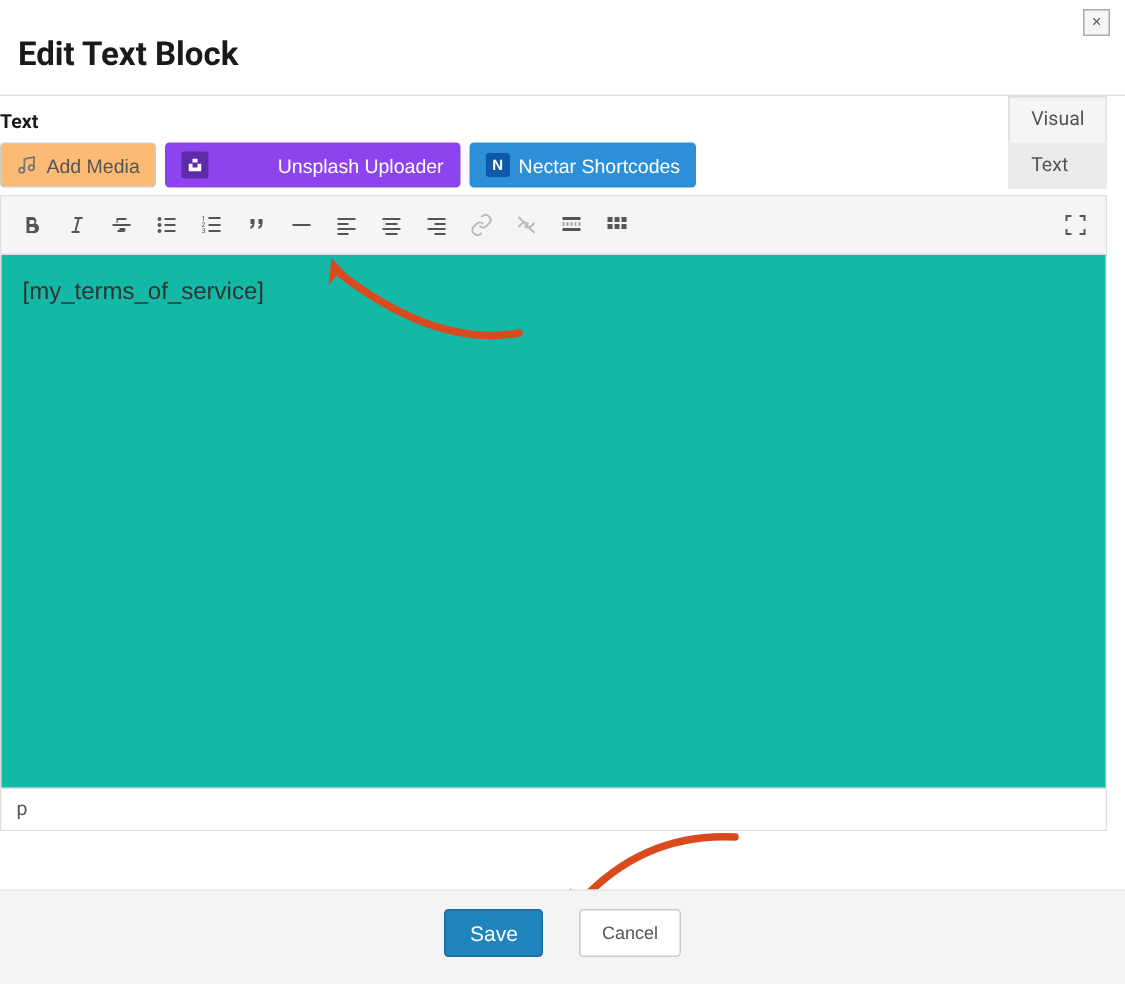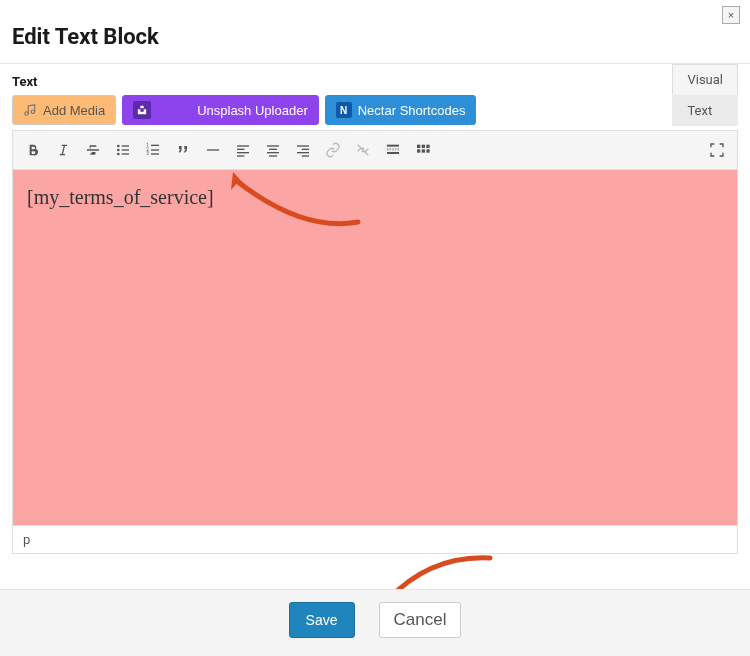--- a/index.html
+++ b/index.html
@@ -36,21 +36,21 @@
     }
     .modal-title {
       font-size: 22px;
       font-weight: 700;
       color: #1a1a1a;
     }
     .divider {
       border-top: 1px solid #e5e5e5;
     }
     .content {
-      padding: 10px 12px 0 12px;
+      padding: 10px 12px 0 0;
     }
     .field-label {
       font-size: 13px;
       font-weight: 700;
       color: #1a1a1a;
       margin-bottom: 6px;
     }
     .button-row {
       display: flex;
       gap: 6px;
@@ -131,25 +131,25 @@
       border-radius: 2px;
     }
     .tbtn.disabled {
       color: #bbb;
       cursor: default;
     }
     .tbtn.right {
       margin-left: auto;
     }
     .editor-area {
-      background: #fca5a5;
+      background: #14b8a6;
       min-height: 355px;
       padding: 16px 14px;
-      font-family: Liberation Serif, serif;
-      font-size: 20px;
+      font-family: Liberation Sans, sans-serif;
+      font-size: 16px;
       color: #333;
       position: relative;
     }
     .editor-area .shortcode {
       display: inline-block;
     }
     .status-bar {
       border-top: 1px solid #dedede;
       background: #fff;
       padding: 6px 10px;
@@ -175,21 +175,21 @@
       padding: 7px 16px;
       font-size: 14px;
       border-radius: 3px;
       cursor: pointer;
     }
     .btn-cancel {
       background: #fff;
       border: 1px solid #ccc;
       color: #555;
       padding: 7px 14px;
-      font-size: 17px;
+      font-size: 12px;
       border-radius: 3px;
       cursor: pointer;
     }
     .ico-badge-purple {
       width: 18px;
       height: 18px;
       background: #5d2aaa;
       border-radius: 2px;
       display: inline-flex;
       align-items: center;

